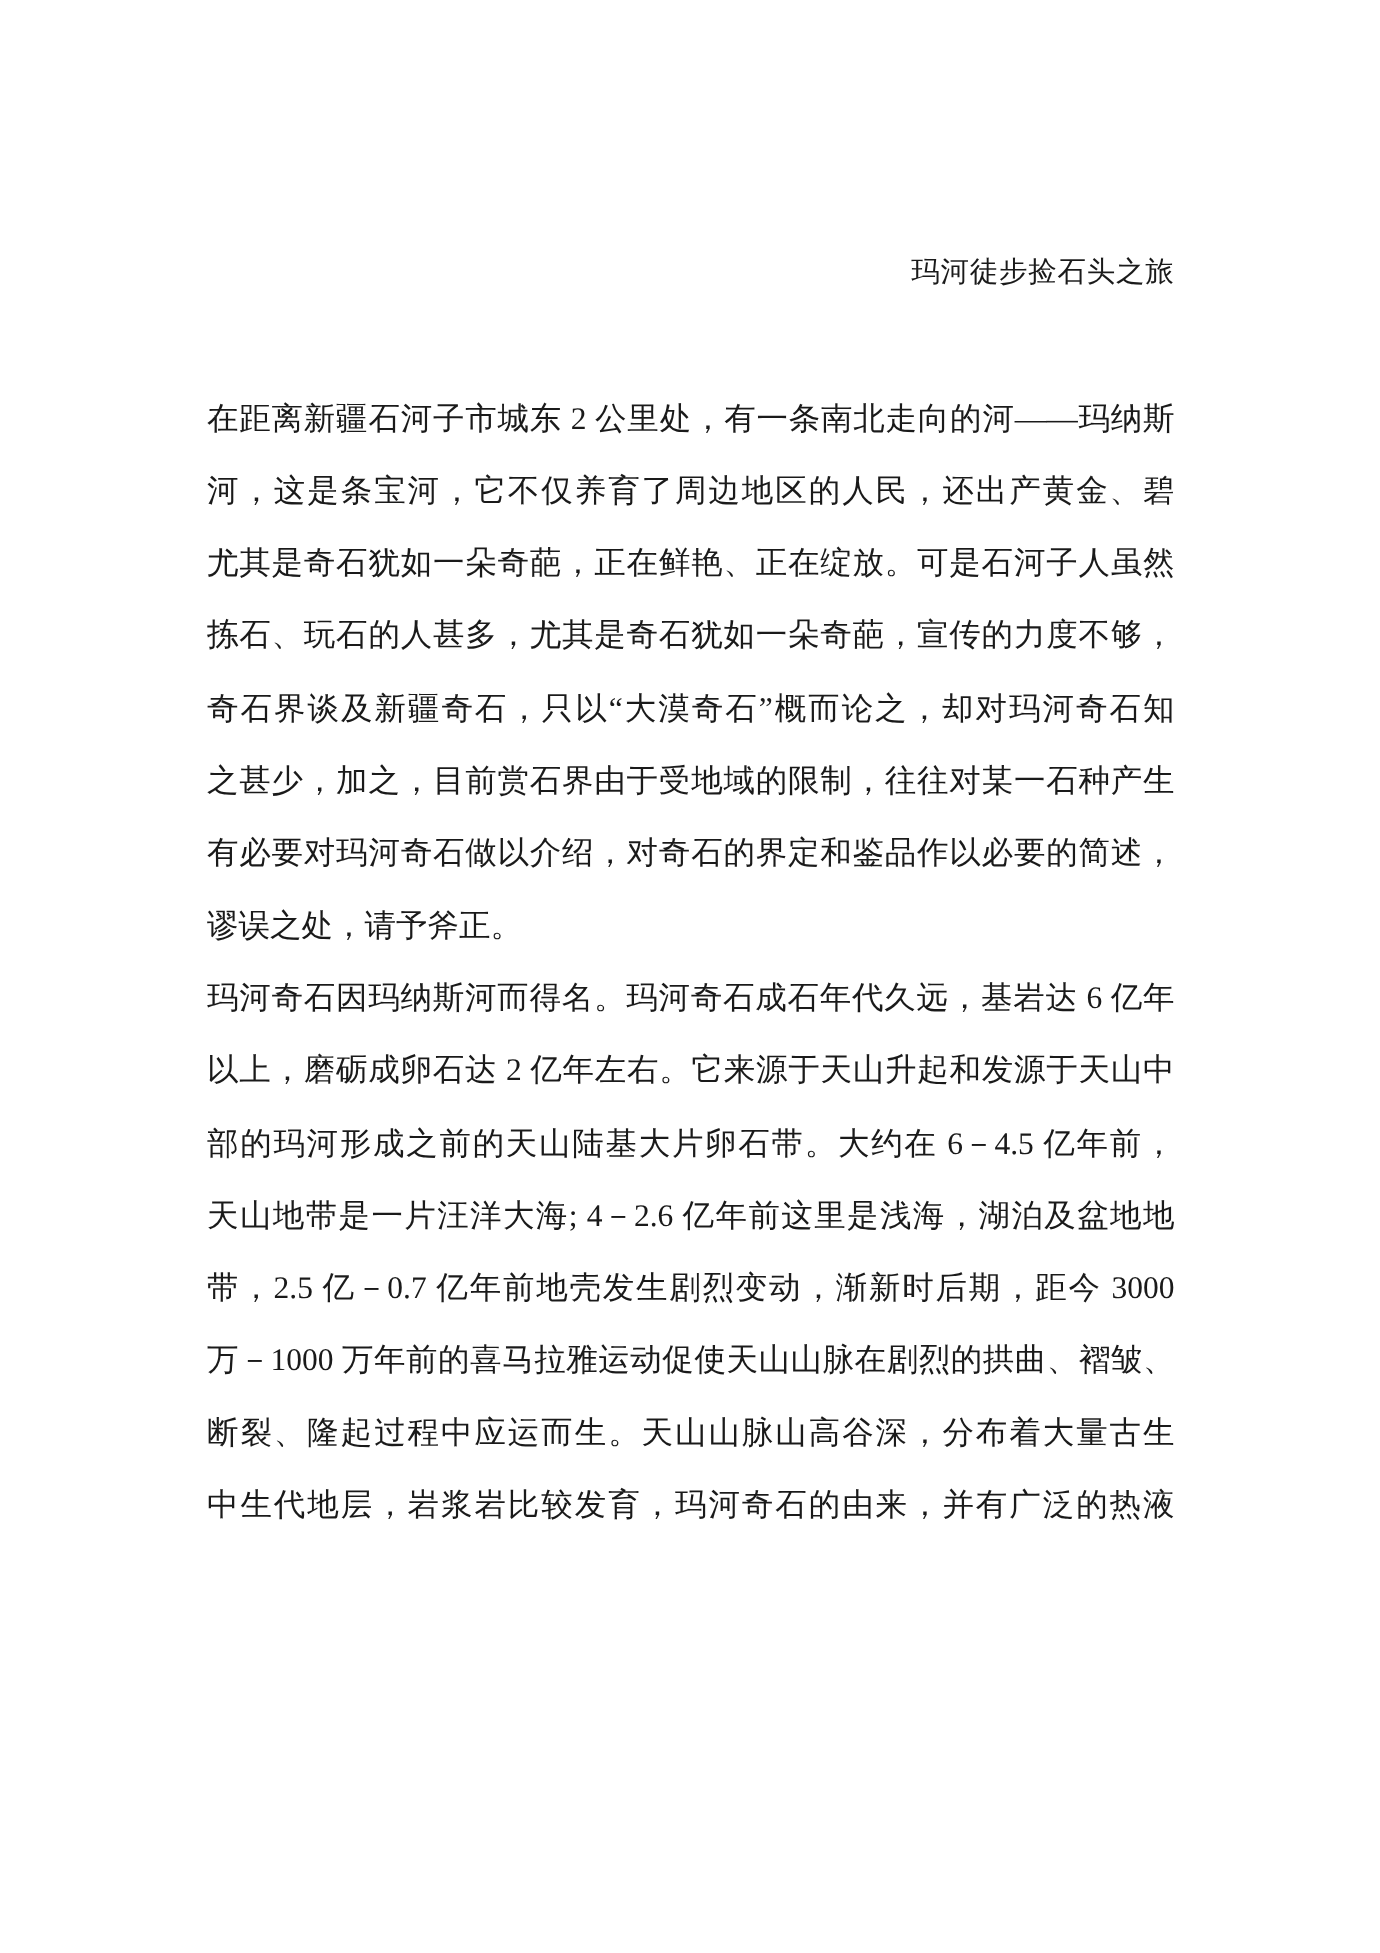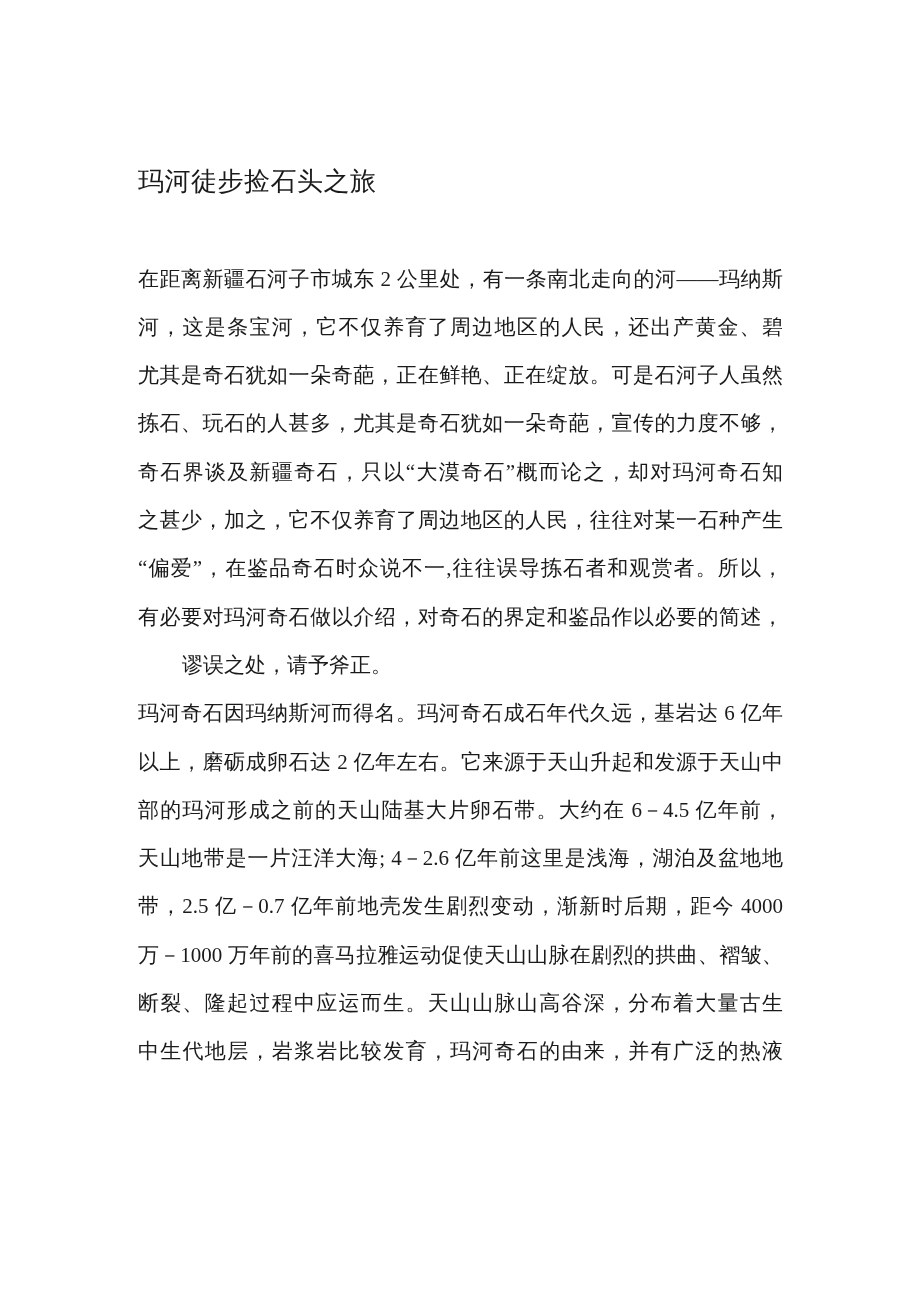--- a/index.html
+++ b/index.html
@@ -19,60 +19,58 @@
     top: 0; left: 0;
     width: 920px;
     height: 1302px;
     box-sizing: border-box;
     padding: 158px 137px 0 138px;
     background: #ffffff;
   }
   .doc-title {
     height: 48.3px;
     line-height: 48.3px;
-    font-size: 26px;
-    text-align: left;
+    font-size: 19px;
+    text-align: right;
     letter-spacing: 0.5px;
     overflow: hidden;
   }
   .blank-line {
     height: 48.3px;
   }
   .line {
     height: 48.3px;
     line-height: 48.3px;
     font-size: 21px;
     text-align: justify;
     text-align-last: justify;
     overflow: hidden;
   }
   .line.end {
     text-align: left;
     text-align-last: left;
-    margin-left: 44px;
   }
 </style>
 </head>
 <body>
 
 <div class="page">
   <div class="doc-title">玛河徒步捡石头之旅</div>
   <div class="blank-line"></div>
   <div id="body-lines">
       <div class="line">在距离新疆石河子市城东 2 公里处，有一条南北走向的河——玛纳斯</div>
       <div class="line">河，这是条宝河，它不仅养育了周边地区的人民，还出产黄金、碧玉，</div>
       <div class="line">尤其是奇石犹如一朵奇葩，正在鲜艳、正在绽放。可是石河子人虽然</div>
       <div class="line">拣石、玩石的人甚多，尤其是奇石犹如一朵奇葩，宣传的力度不够，</div>
       <div class="line">奇石界谈及新疆奇石，只以“大漠奇石”概而论之，却对玛河奇石知</div>
-      <div class="line">之甚少，加之，它不仅养育了周边地区的人民，往往对某一石种产生</div>
-      <div class="line">“偏爱”，在鉴品奇石时众说不一,往往误导拣石者和观赏者。所以，</div>
+      <div class="line">之甚少，加之，目前赏石界由于受地域的限制，往往对某一石种产生</div>
       <div class="line">有必要对玛河奇石做以介绍，对奇石的界定和鉴品作以必要的简述，</div>
       <div class="line end">谬误之处，请予斧正。</div>
       <div class="line">玛河奇石因玛纳斯河而得名。玛河奇石成石年代久远，基岩达 6 亿年</div>
       <div class="line">以上，磨砺成卵石达 2 亿年左右。它来源于天山升起和发源于天山中</div>
       <div class="line">部的玛河形成之前的天山陆基大片卵石带。大约在 6－4.5 亿年前，</div>
       <div class="line">天山地带是一片汪洋大海; 4－2.6 亿年前这里是浅海，湖泊及盆地地</div>
-      <div class="line">带，2.5 亿－0.7 亿年前地壳发生剧烈变动，渐新时后期，距今 4000</div>
+      <div class="line">带，2.5 亿－0.7 亿年前地壳发生剧烈变动，渐新时后期，距今 3000</div>
       <div class="line">万－1000 万年前的喜马拉雅运动促使天山山脉在剧烈的拱曲、褶皱、</div>
       <div class="line">断裂、隆起过程中应运而生。天山山脉山高谷深，分布着大量古生代、</div>
       <div class="line">中生代地层，岩浆岩比较发育，玛河奇石的由来，并有广泛的热液</div>
     </div>
 </div>
 
 </body></html>

